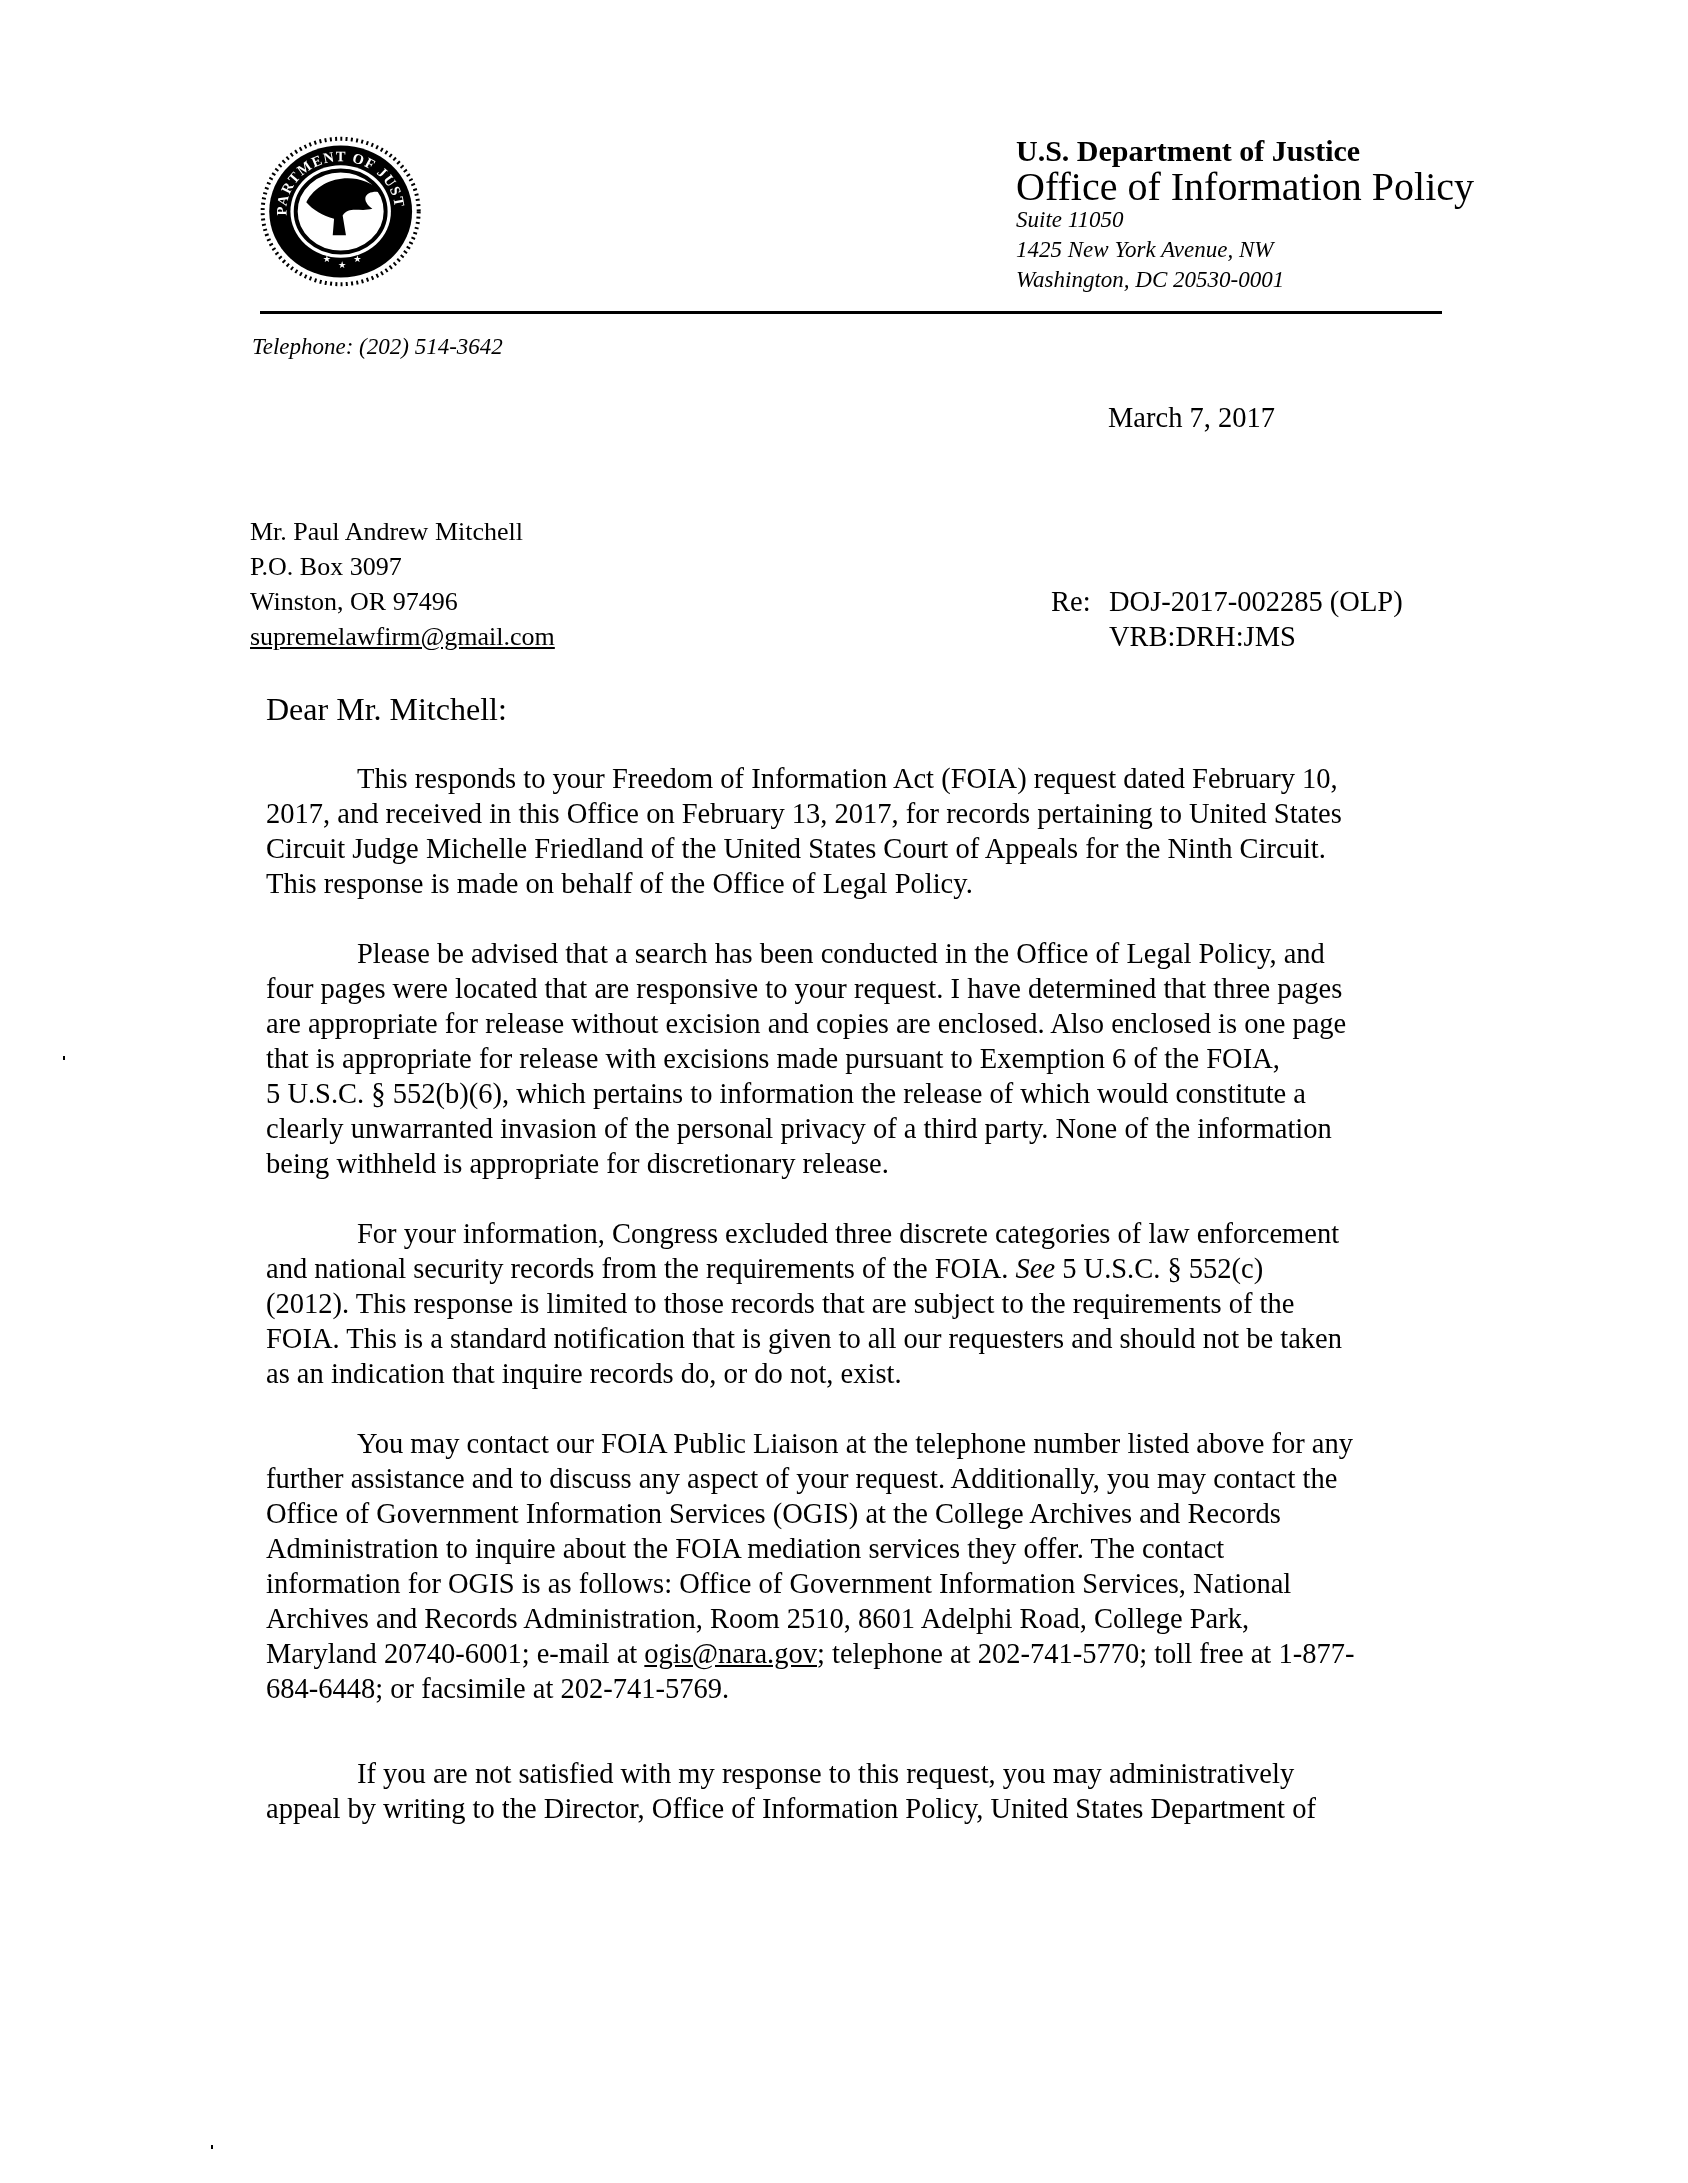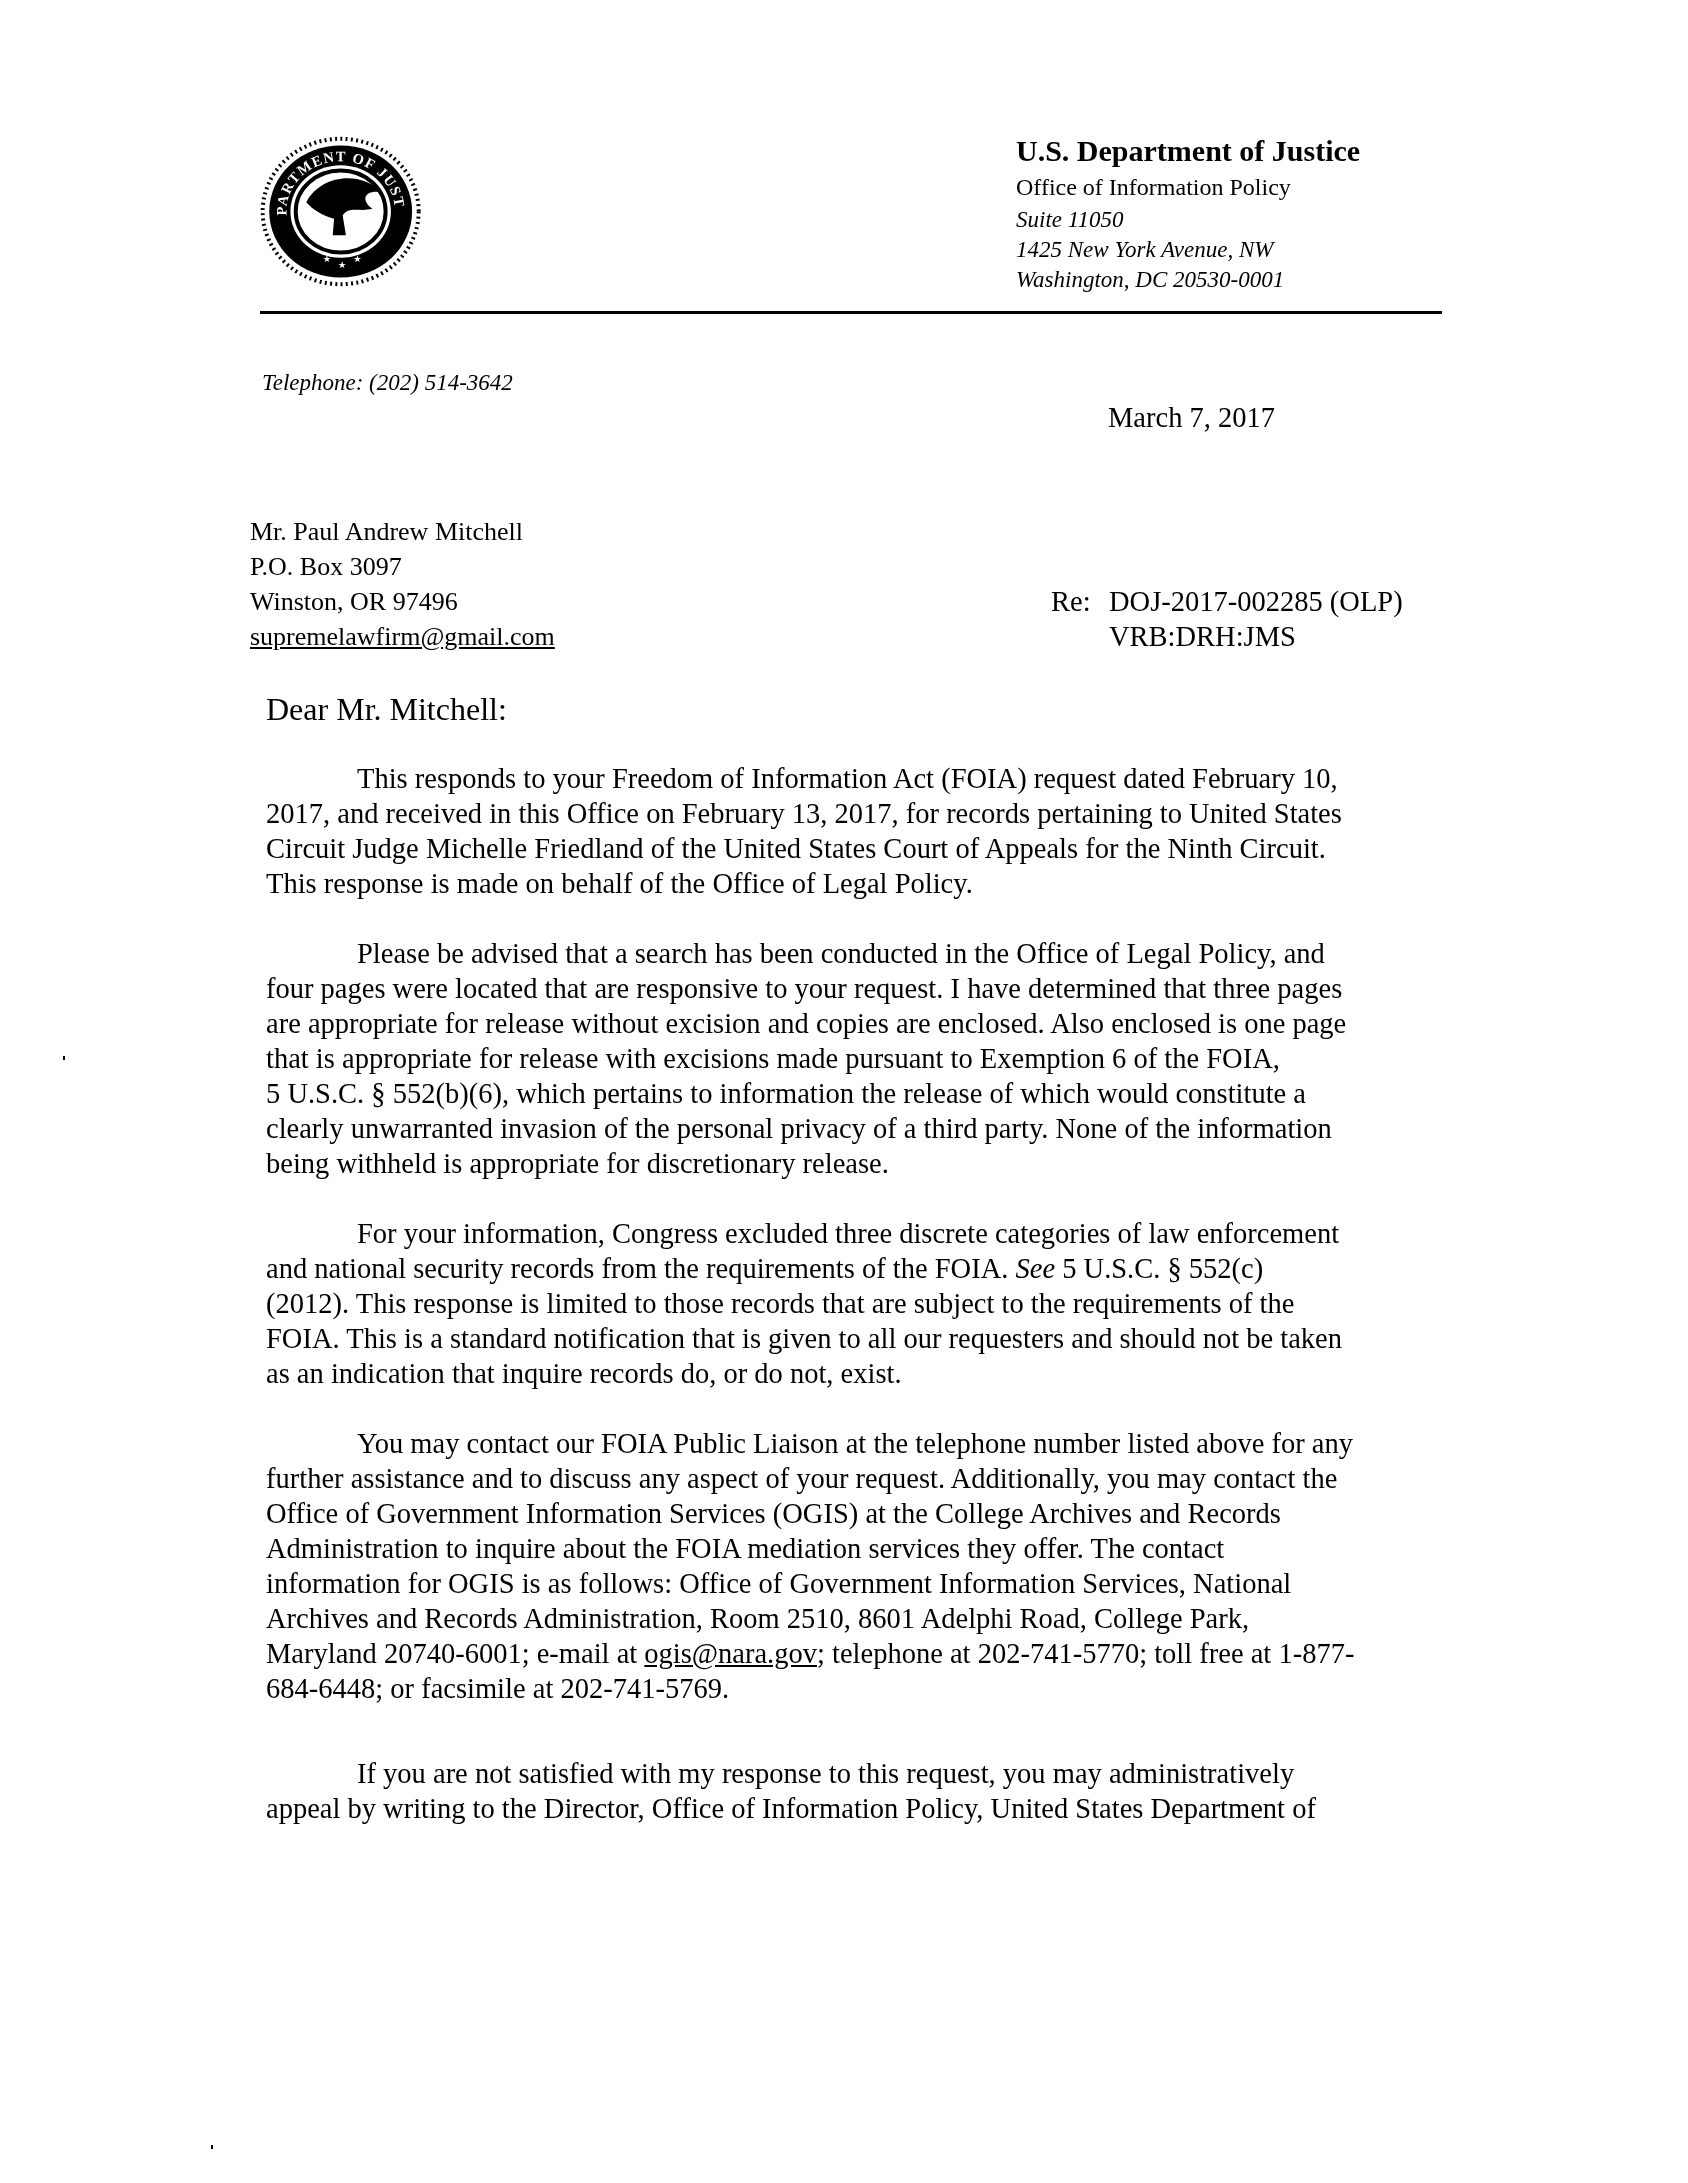--- a/index.html
+++ b/index.html
@@ -4,24 +4,24 @@
 <style>
   html, body { margin:0; padding:0; background:#ffffff; }
   body {
     width:1688px; height:2183px; position:relative; overflow:hidden;
     font-family:"Liberation Serif", "DejaVu Serif", serif; color:#000;
   }
   .abs { position:absolute; }
   .seal { left:260px; top:136px; width:162px; height:151px; }
   .hdr { left:1016px; top:132px; line-height:37px; }
   .hdr .agency { font-weight:bold; font-size:30px; line-height:37px; }
-  .hdr .office { font-size:24px; line-height:36px; }
+  .hdr .office { font-size:40px; line-height:36px; }
   .hdr .addr { font-style:italic; font-size:23px; line-height:30px; }
   .rule { left:260px; top:311px; width:1182px; height:3.3px; background:#000; }
-  .tel { left:262px; top:334px; font-style:italic; font-size:23px;margin-top:36px; }
+  .tel { left:252px; top:334px; font-style:italic; font-size:23px; }
   .date { left:1108px; top:402px; font-size:28.5px; }
   .recipient { left:250px; top:514px; font-size:26px; line-height:35px; }
   .recipient .email { text-decoration:underline; }
   .re { left:1051px; top:584px; font-size:28.5px; line-height:35px; }
   .re .re-label { display:inline-block; width:58px; }
   .re .re-values { position:absolute; left:58px; top:0; white-space:nowrap; }
   .salutation { left:266px; top:691px; font-size:32px; }
   .body { left:266px; top:761px; width:1192px; font-size:28.5px; line-height:35px; }
   .body .line { display:block; white-space:nowrap; }
   .body .first { padding-left:91px; }

